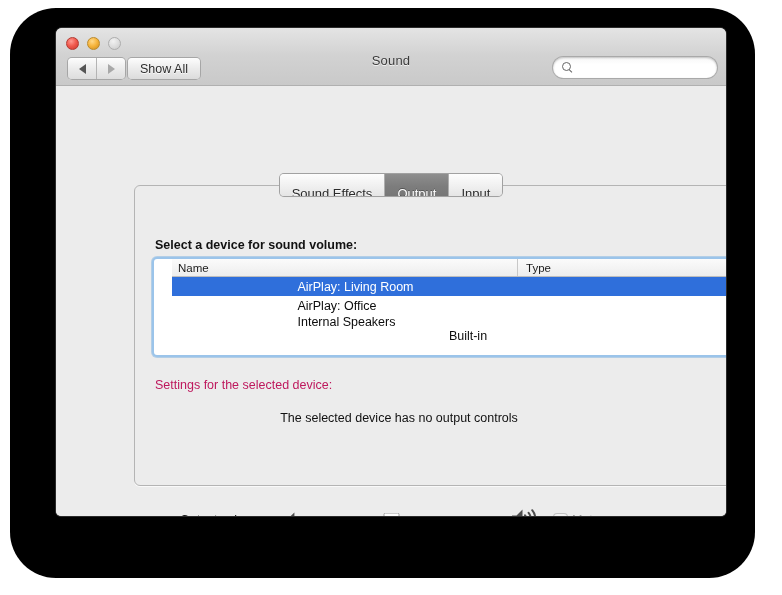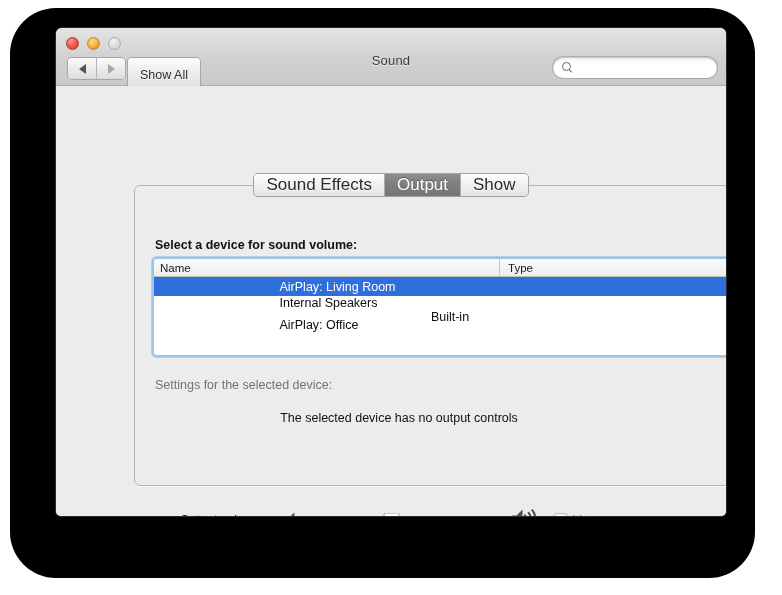--- a/index.html
+++ b/index.html
@@ -108,21 +108,21 @@
     border-bottom: 5px solid transparent;
   }
   .tri-left  { border-right: 7px solid #555; }
   .tri-right { border-left: 7px solid #a8a8a8; }
 
   .showall-btn {
     position: absolute;
     left: 72px;
     top: 30px;
     height: 21px;
-    padding: 6px 12px;
+    padding: 0 12px;
     display: flex;
     align-items: center;
     border-radius: 4px;
     font-size: 12.5px;
     color: #2d2d2d;
     text-shadow: 0 1px 0 rgba(255,255,255,0.8);
     box-shadow: 0 0 0 1px #a6a6a6, 0 1px 0 rgba(255,255,255,0.7);
     background: linear-gradient(to bottom, #fdfdfd 0%, #ebebeb 50%, #dcdcdc 100%);
   }
 
@@ -191,24 +191,24 @@
   }
   .tabstrip {
     display: flex;
     height: 22px;
     border-radius: 4px;
     overflow: hidden;
     box-shadow: 0 0 0 1px #a1a1a1, 0 1px 1px rgba(0,0,0,0.10);
   }
   .tab {
     display: flex;
-    align-items: center;
+    align-items: flex-start;
     justify-content: center;
-    padding: 5px 12px;
-    font-size: 17px;
+    padding: 12px 12px;
+    font-size: 13px;
     color: #2b2b2b;
     background: linear-gradient(to bottom, #fdfdfd 0%, #f0f0f0 50%, #e3e3e3 100%);
     text-shadow: 0 1px 0 rgba(255,255,255,0.85);
   }
   .tab + .tab { border-left: 1px solid #aeaeae; }
   .tab.selected {
     background: linear-gradient(to bottom, #8e8e8e 0%, #7d7d7d 50%, #767676 100%);
     color: #ffffff;
     text-shadow: 0 -1px 0 rgba(0,0,0,0.35);
   }
@@ -239,20 +239,21 @@
   .device-table {
     position: absolute;
     left: 98px;
     top: 173px;
     width: 584px;
     height: 96px;
     background: #ffffff;
     border-radius: 3px;
     box-shadow: 0 0 0 2px #9bc4ea, 0 0 0 3px rgba(110,170,225,0.45);
     overflow: hidden;
+    padding-left: 18px;
   }
   .table-header {
     display: flex;
     height: 17px;
     background: linear-gradient(to bottom, #fbfbfb 0%, #ededed 100%);
     border-bottom: 1px solid #bdbdbd;
     font-size: 11.5px;
     color: #1b1b1b;
     align-items: center;
   }
@@ -286,21 +287,21 @@
     align-items: center;
   }
   .td-name { width: 345px; }
   .td-type { flex: 1; padding-left: 8px; }
 
   .settings-label {
     position: absolute;
     left: 99px;
     top: 292px;
     font-size: 12.5px;
-    color: #737373;
+    color: #be185d;
   }
   .no-controls {
     position: absolute;
     left: 16px; right: 0;
     top: 325px;
     text-align: center;
     font-size: 12.5px;
     color: #111;
   }
 
@@ -406,46 +407,46 @@
 
     <div class="tabs">
       <div class="tabstrip">
         <div class="tab">
           <span>Sound Effects</span>
         </div>
         <div class="tab selected">
           <span>Output</span>
         </div>
         <div class="tab">
-          <span>Show</span>
+          <span>Input</span>
         </div>
       </div>
     </div>
 
     <div class="groupbox"></div>
 
     <div class="section-label">Select a device for sound volume:</div>
 
     <div class="device-table">
       <div class="table-header">
         <div class="th th-name">Name</div>
         <div class="th th-type">Type</div>
       </div>
 
       <div class="table-row selected">
         <div class="td td-name">AirPlay: Living Room</div>
         <div class="td td-type"></div>
       </div>
       <div class="table-row">
+        <div class="td td-name">AirPlay: Office</div>
+        <div class="td td-type"></div>
+      </div>
+      <div class="table-row">
         <div class="td td-name">Internal Speakers</div>
         <div class="td td-type">Built-in</div>
-      </div>
-      <div class="table-row">
-        <div class="td td-name">AirPlay: Office</div>
-        <div class="td td-type"></div>
       </div>
     </div>
 
     <div class="settings-label">Settings for the selected device:</div>
     <div class="no-controls">The selected device has no output controls</div>
 
     <div class="volume-row">
 
       <div class="volume-label">Output volume:</div>
 

